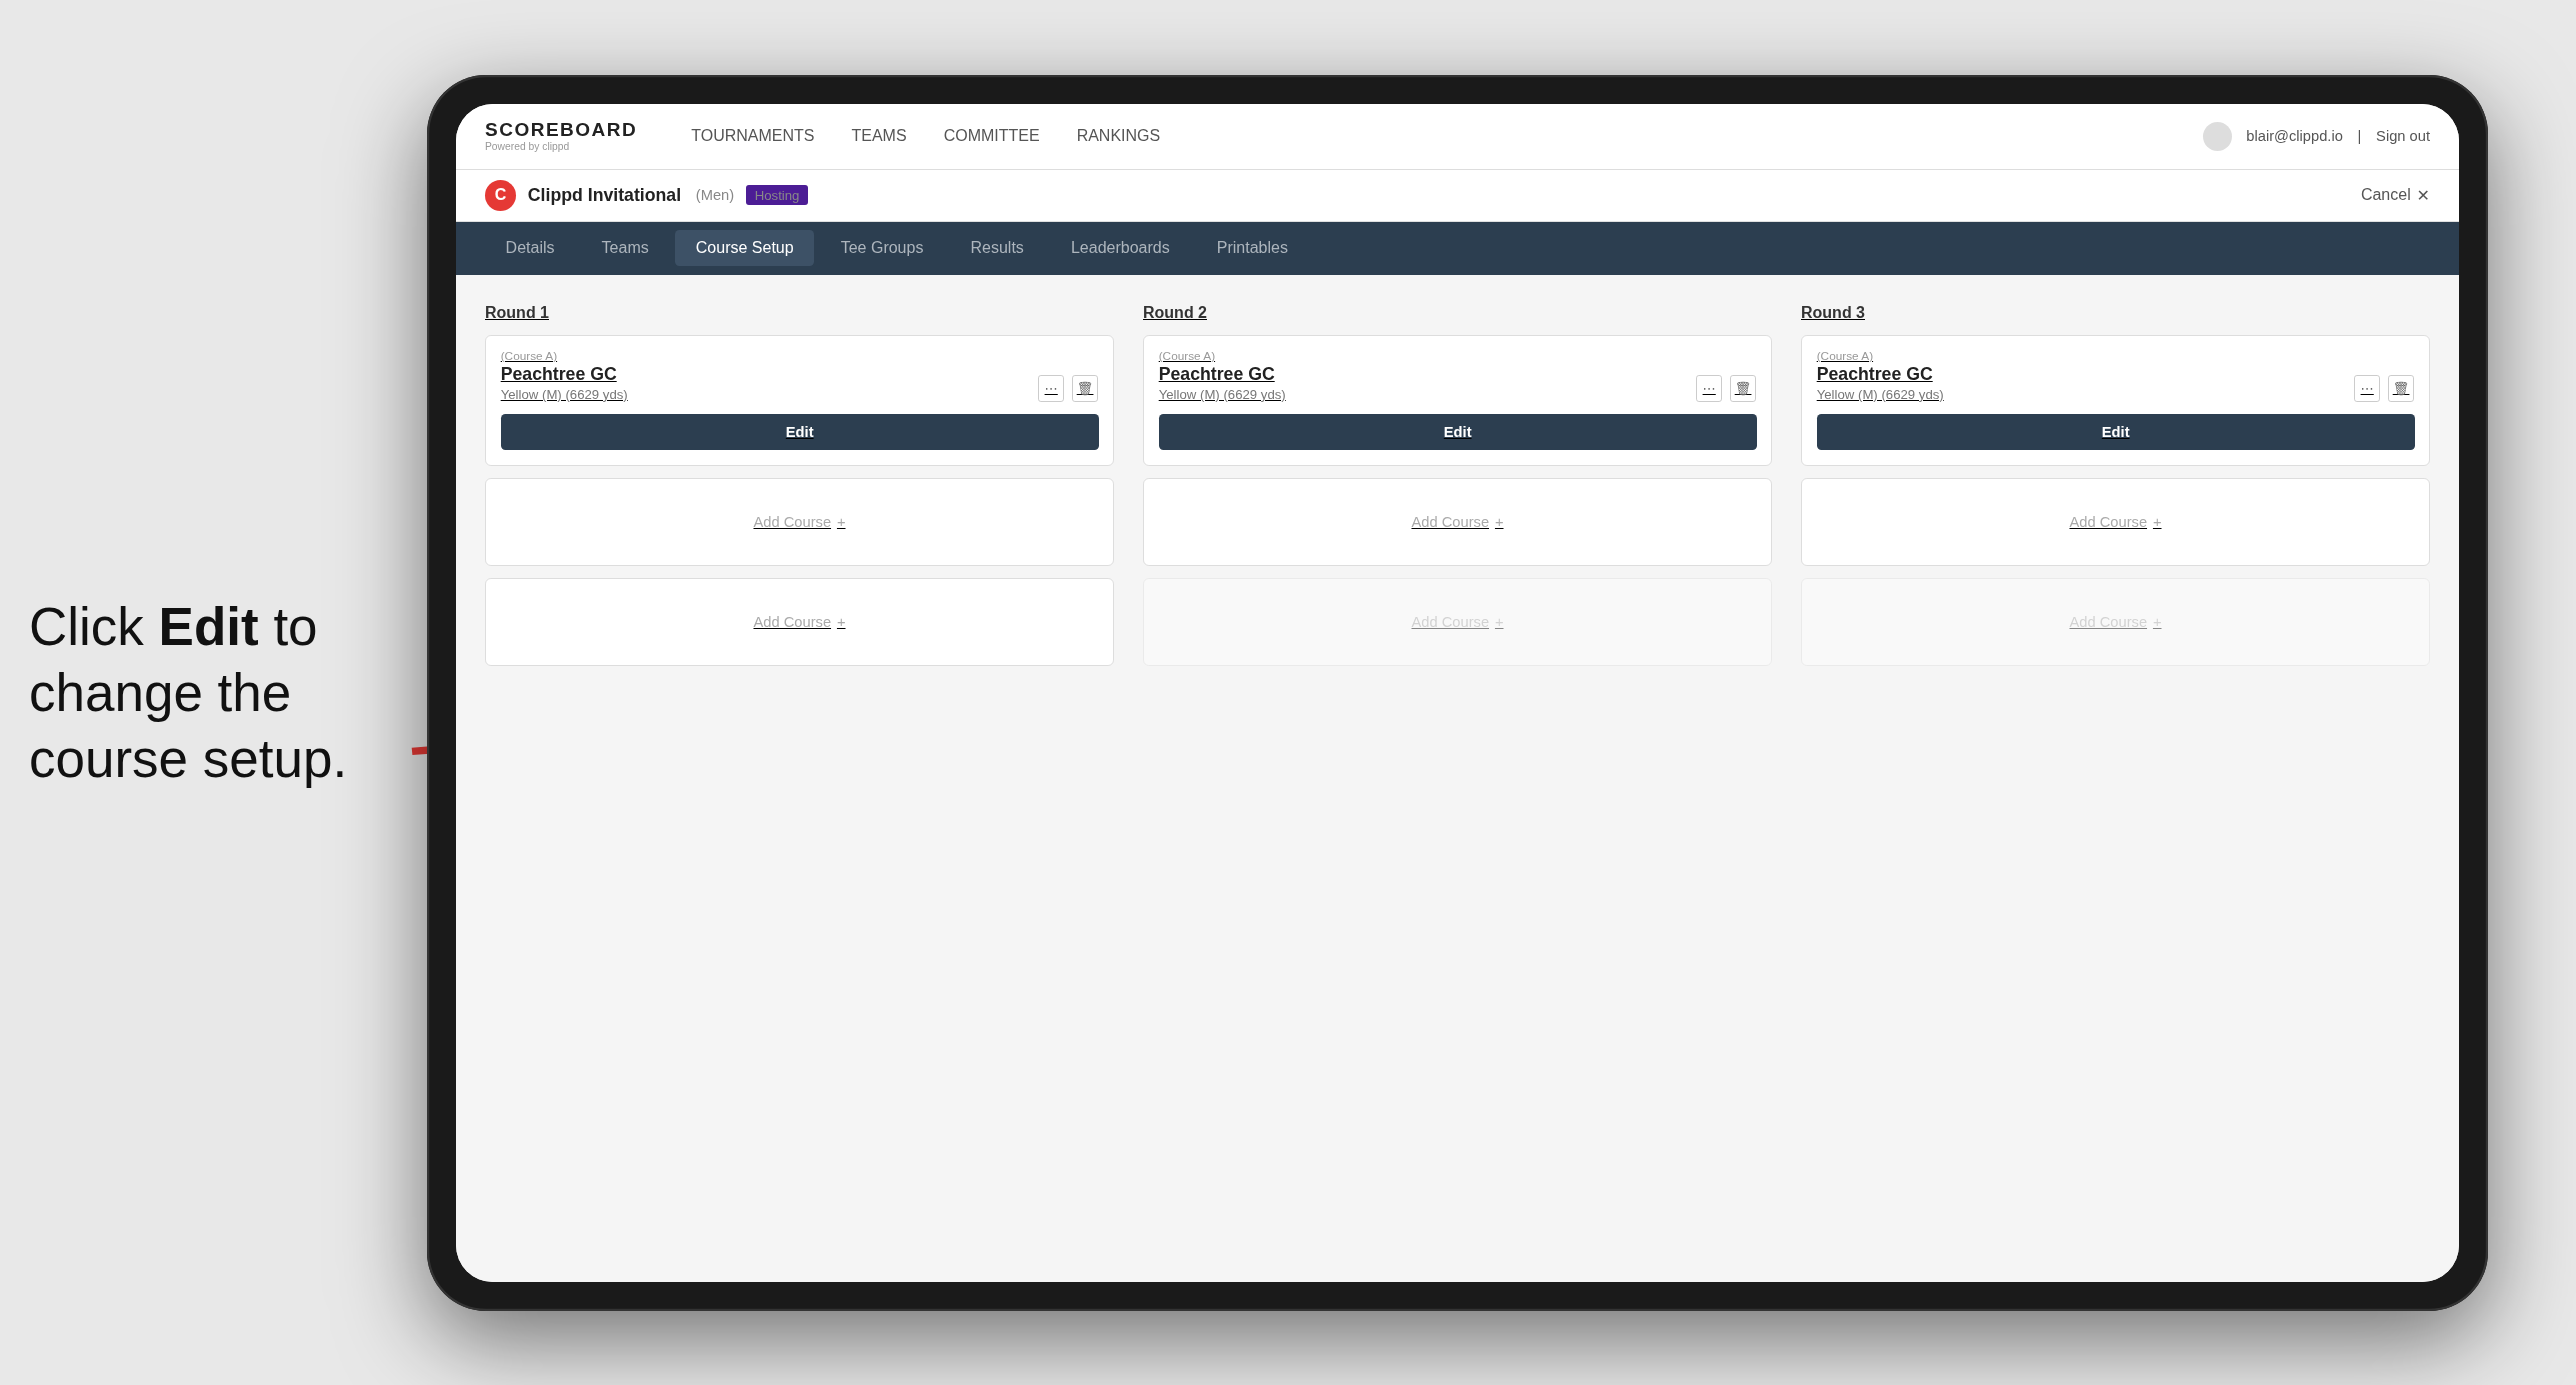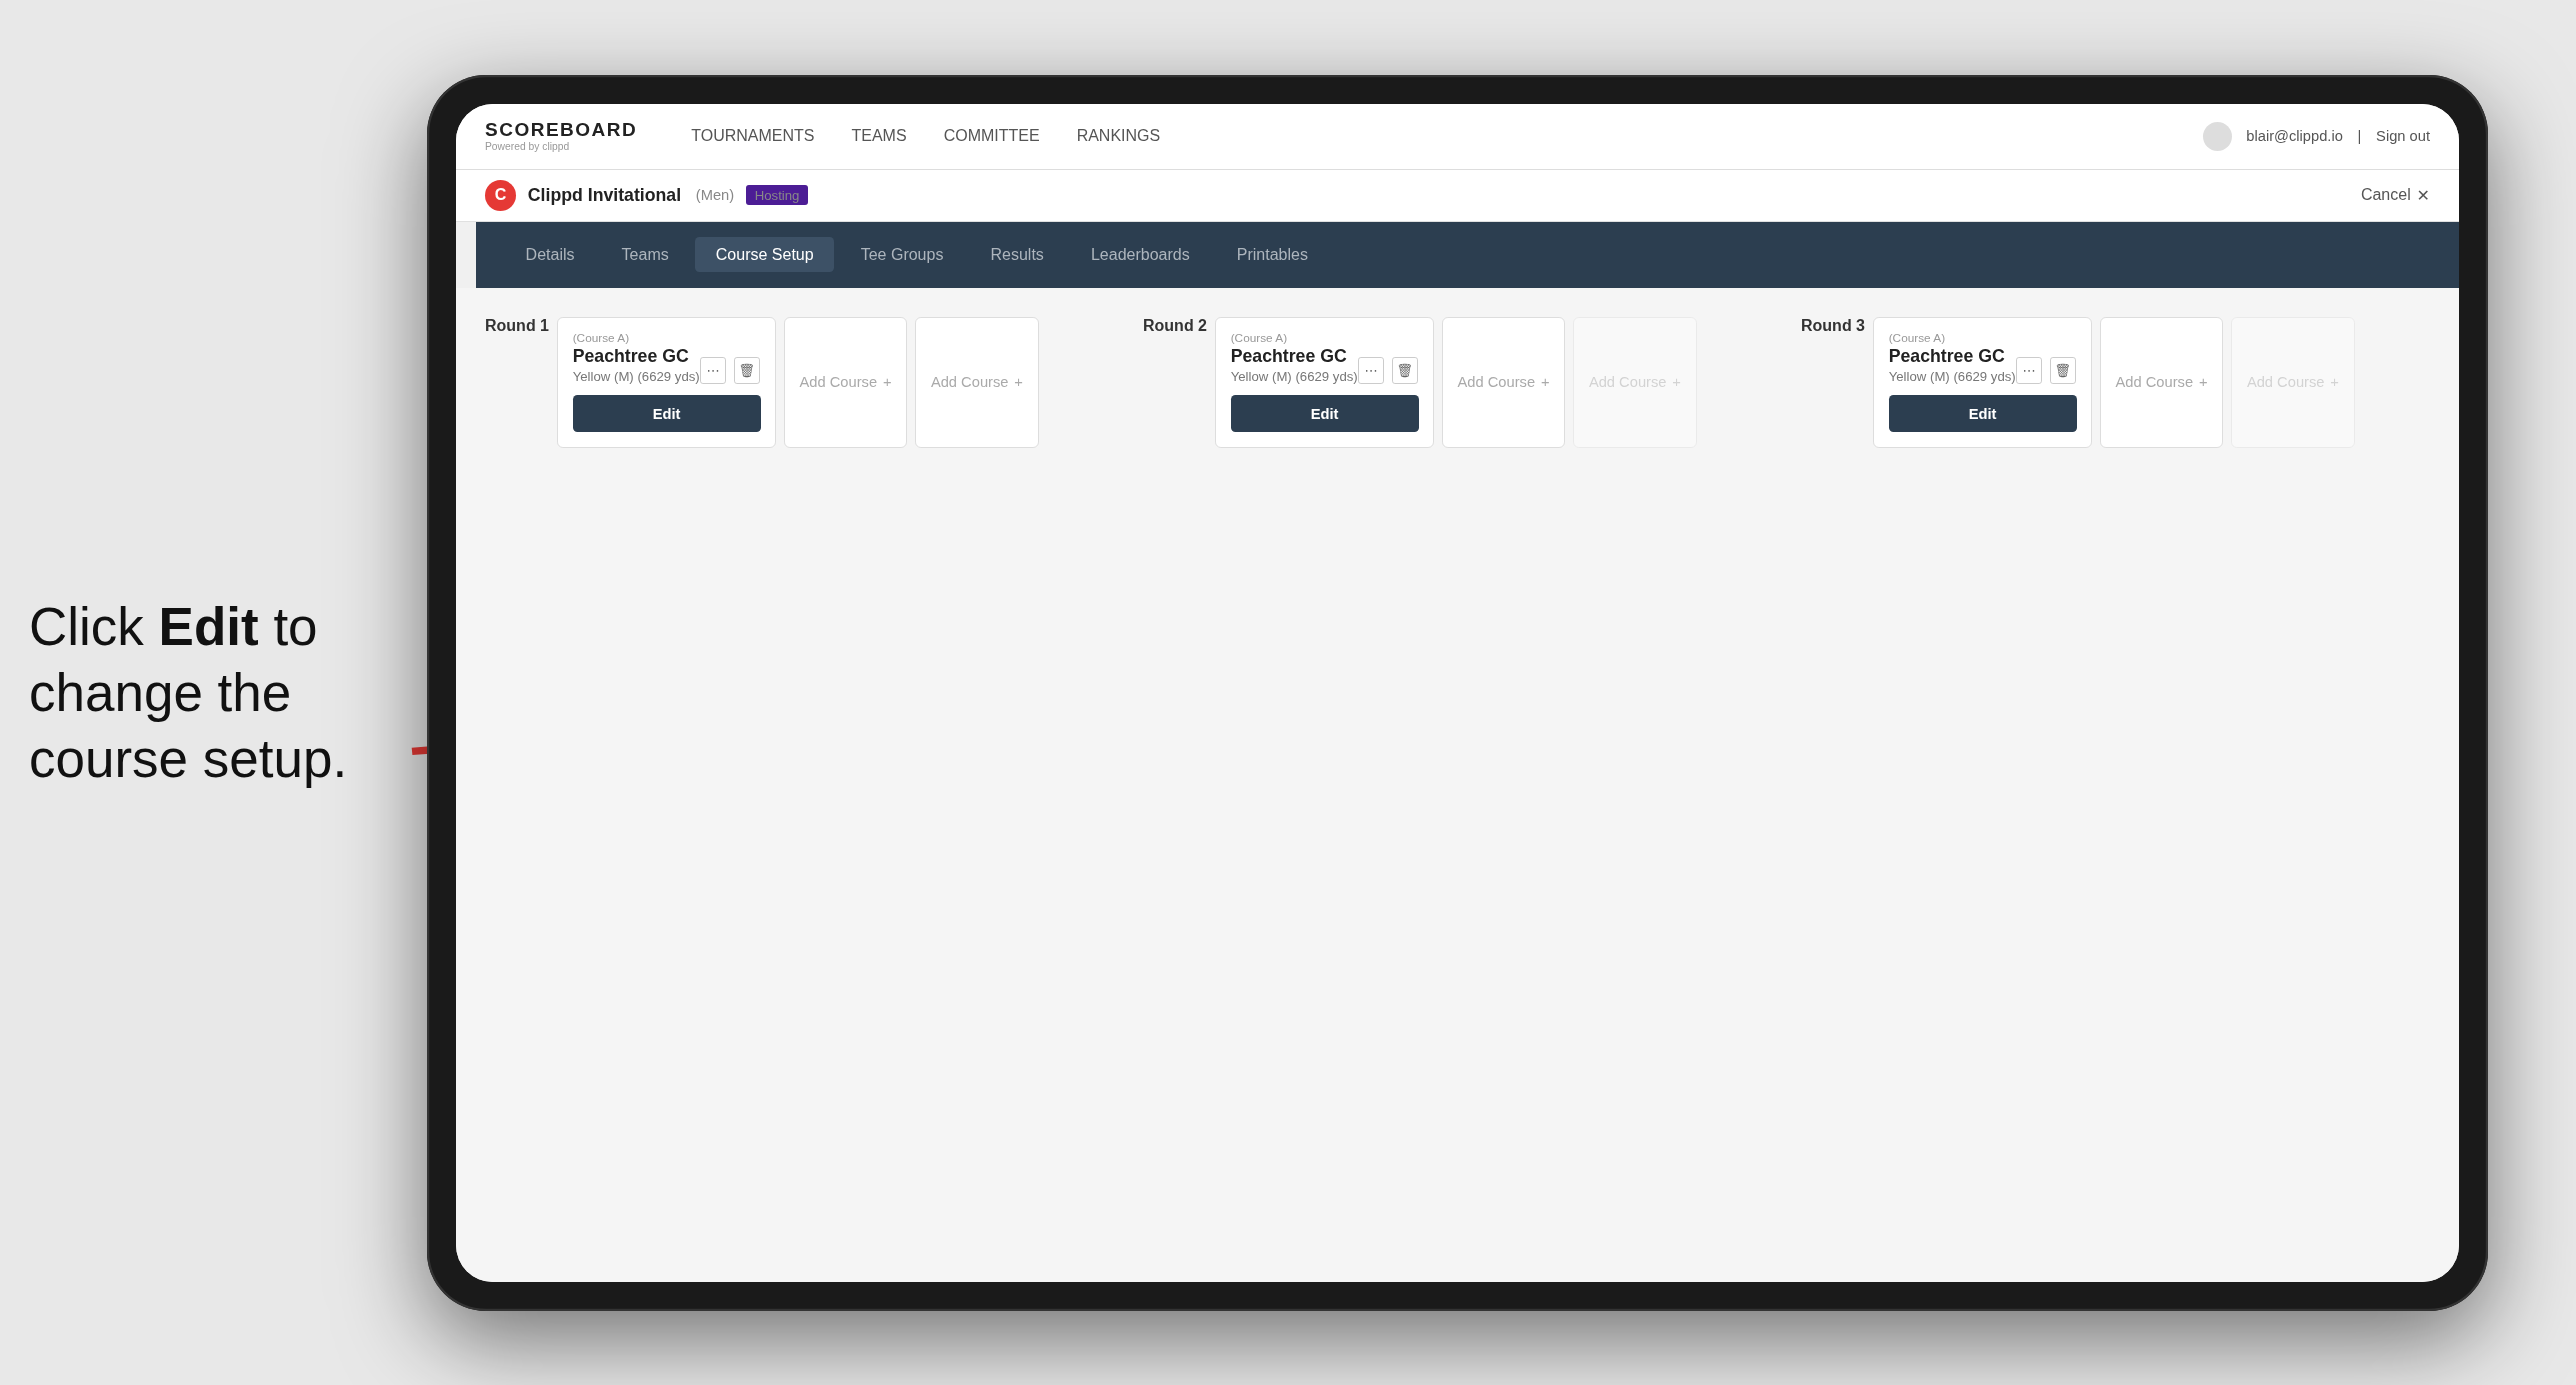--- a/index.html
+++ b/index.html
@@ -173,27 +173,26 @@
       color: #555;
       cursor: pointer;
       display: flex;
       align-items: center;
       gap: 5.9px;
     }
 
     
     .tab-bar {
       background: #2c3e50;
-      height: 66px;
+      height: 53px;
       display: flex;
       align-items: center;
       padding: 0 29px;
       gap: 5.9px;
       flex-shrink: 0;
-      margin-left: 20px;
     }
     .tab-item {
       padding: 8.8px 20.6px;
       font-size: 16px;
       color: #adb5bd;
       cursor: pointer;
       border-radius: 4.4px;
       font-weight: 500;
     }
     .tab-item.active {
@@ -210,21 +209,23 @@
     }
 
     
     .rounds-grid {
       display: grid;
       grid-template-columns: repeat(3, 1fr);
       gap: 29px;
     }
     .round-column {
       display: flex;
-      gap: 8px;
+      flex-direction: column;
+      gap: 0;
+      text-decoration: underline;
     }
     .round-label {
       font-size: 16px;
       font-weight: 700;
       color: #333;
       margin-bottom: 13.2px;
     }
 
     
     .course-card {

